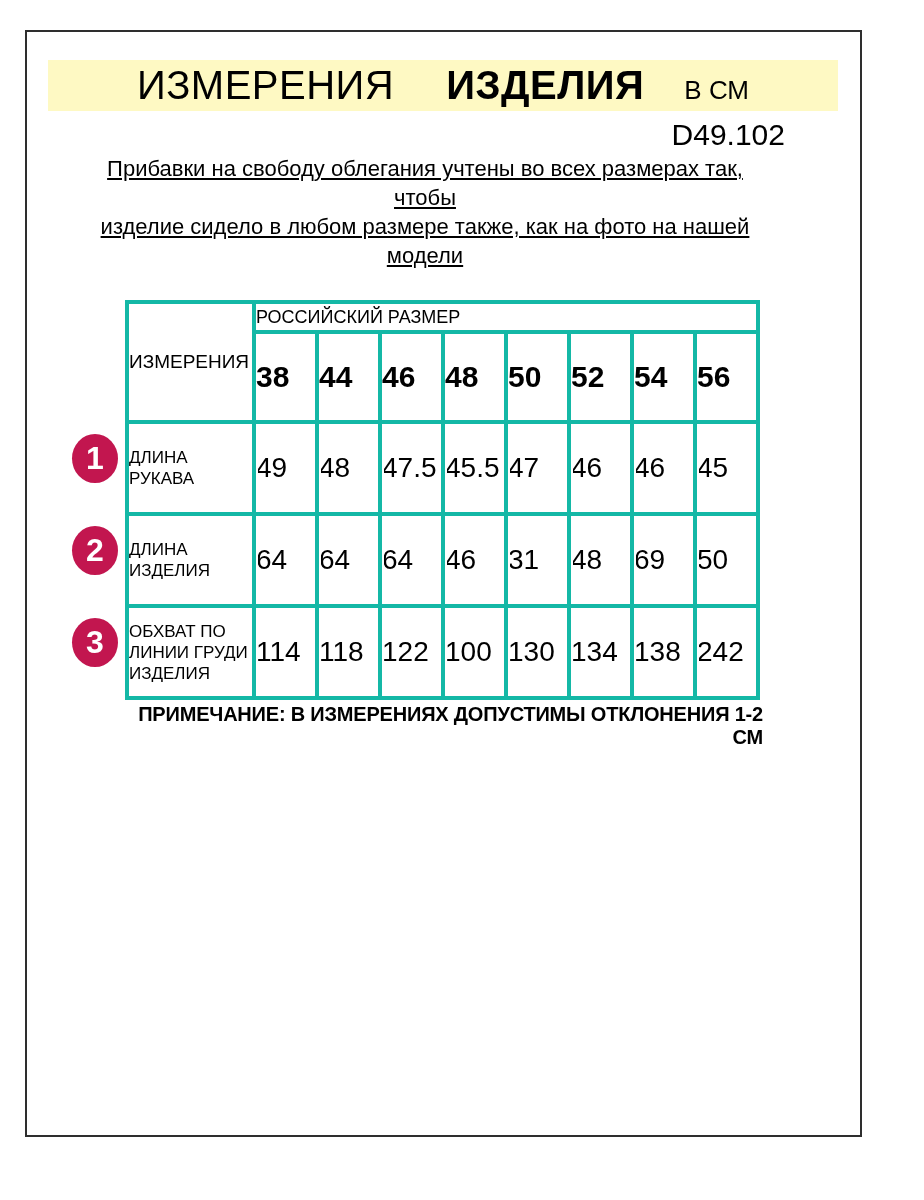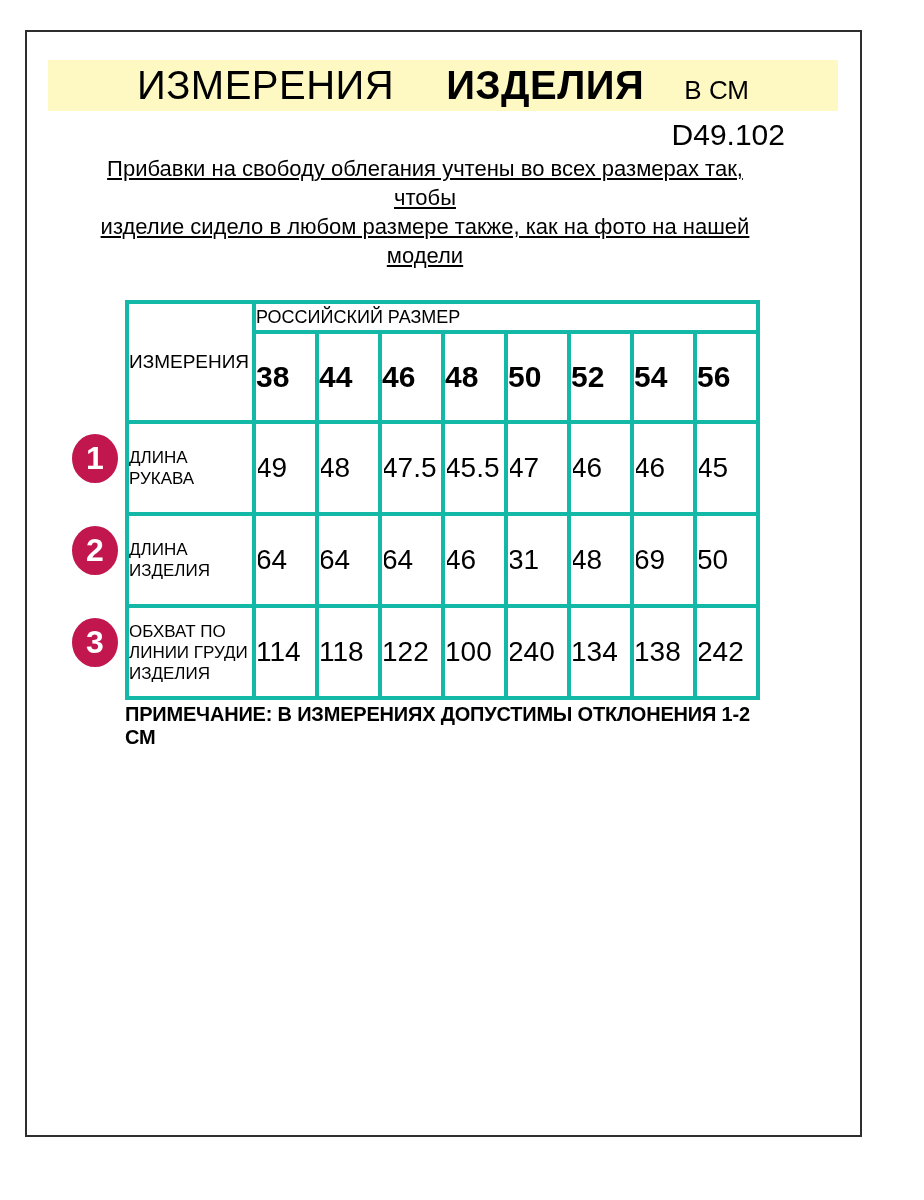--- a/index.html
+++ b/index.html
@@ -47,21 +47,21 @@
     position:absolute;width:46px;height:49px;border-radius:50%;
     color:#fff;font-size:32px;font-weight:bold;
     display:flex;align-items:center;justify-content:center;
     background:#c2164f;
   }
   .marker-1{left:72px;top:434px;}
   .marker-2{left:72px;top:526px;}
   .marker-3{left:72px;top:618px;}
   .note{
     position:absolute;left:125px;top:703px;width:638px;
-    text-align:left;font-size:20px;font-weight:bold;letter-spacing:-.2px;
+    text-align:right;font-size:20px;font-weight:bold;letter-spacing:-.2px;
   }
 </style>
 </head>
 <body>
 
 <div class="frame"></div>
 
 <div class="title-bar" style="background: #fef9c3;">
   <span class="title-main">ИЗМЕРЕНИЯ</span><span class="title-bold">ИЗДЕЛИЯ</span><span class="title-unit">В СМ</span>
 </div>
@@ -123,21 +123,21 @@
       <td class="val">50</td>
     </tr>
     <tr class="r-data">
       <td class="rowlabel">ОБХВАТ ПО
 ЛИНИИ ГРУДИ
 ИЗДЕЛИЯ</td>
       <td class="val">114</td>
       <td class="val">118</td>
       <td class="val">122</td>
       <td class="val">100</td>
-      <td class="val">240</td>
+      <td class="val">130</td>
       <td class="val">134</td>
       <td class="val">138</td>
       <td class="val">242</td>
     </tr>
   </tbody>
 </table>
 
 <div class="marker marker-1" style="background: rgb(194, 22, 79);">1</div>
 <div class="marker marker-2" style="background: rgb(194, 22, 79);">2</div>
 <div class="marker marker-3" style="background: rgb(194, 22, 79);">3</div>

